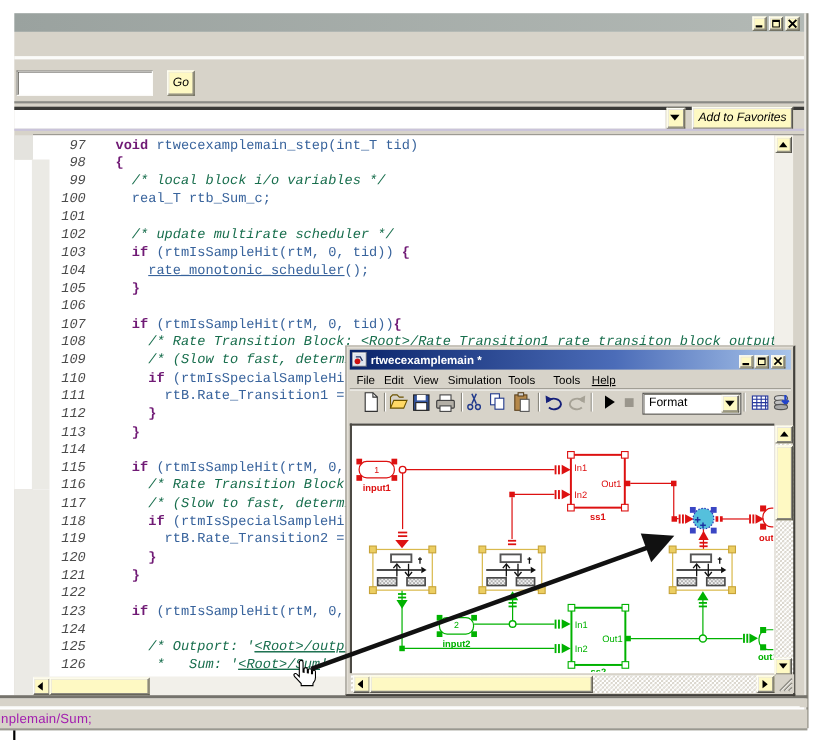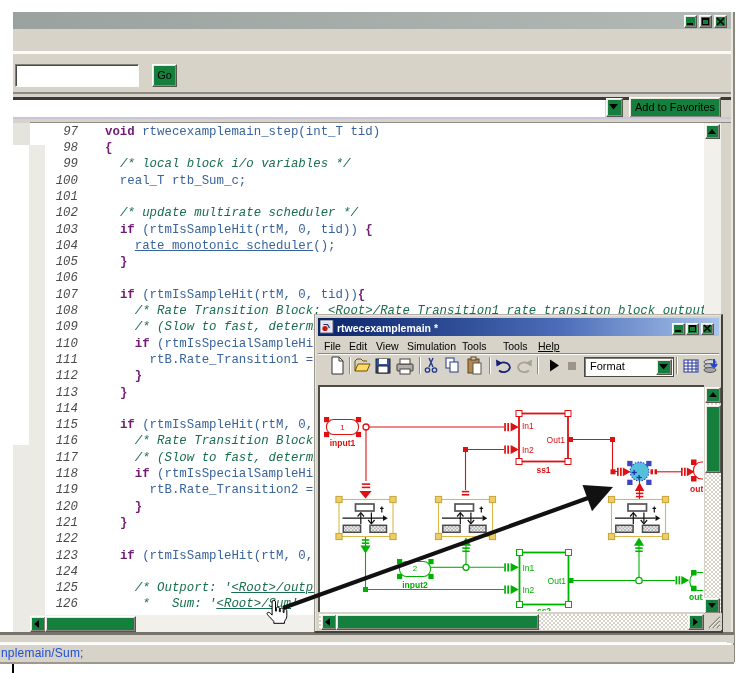--- a/index.html
+++ b/index.html
@@ -1,17 +1,17 @@
 <!DOCTYPE html>
 <html><head><meta charset="utf-8"><style>
 html,body{margin:0;padding:0;}
 body{width:743px;height:673px;background:#fff;font-family:"Liberation Sans",sans-serif;position:relative;overflow:hidden;-webkit-font-smoothing:antialiased;}
 .abs{position:absolute;}
 .beige{background:#d7d3c9;}
-.raised{background:#15803d;border-top:1px solid #fdfdfb;border-left:1px solid #fdfdfb;border-right:1px solid #58564f;border-bottom:1px solid #58564f;box-shadow:inset -1px -1px 0 #8a887f,inset 1px 1px 0 #e8e6e0;}
+.raised{background:#fef9c3;border-top:1px solid #fdfdfb;border-left:1px solid #fdfdfb;border-right:1px solid #58564f;border-bottom:1px solid #58564f;box-shadow:inset -1px -1px 0 #8a887f,inset 1px 1px 0 #e8e6e0;font-style:italic;}
 .sunken{background:#fff;border-top:1px solid #807e76;border-left:1px solid #807e76;border-right:1px solid #fdfdfb;border-bottom:1px solid #fdfdfb;box-shadow:inset 1px 1px 0 #4c4a44;}
 pre{margin:0;font-family:"Liberation Mono",monospace;font-size:12.4px;line-height:16.3px;}
 .num{color:#4b4b4b;font-style:italic;text-align:right;}
 .k{color:#701a75;font-weight:bold;}
 .c{color:#186e4d;font-style:italic;}
 .c a{color:#186e4d;text-decoration:underline;}
 .b{text-decoration:underline;}
 .code{color:#38639c;}
 .ui{font-size:11px;color:#000;}
 </style></head>
@@ -128,21 +128,21 @@
 <div class="abs" style="left:30px;top:615px;width:674px;height:17px;background:#f2f0ea;"></div>
 <div class="abs raised" style="left:30px;top:616px;width:14px;height:14px;"></div>
 <svg class="abs" style="left:34px;top:620px;" width="5" height="8">
     <path d="M5 0 v8 l-5 -4 z" fill="#000"></path>
   </svg>
 <div class="abs raised" style="left:45px;top:616px;width:89px;height:14px;"></div>
 
 <div class="abs" style="left:0px;top:632px;width:734px;height:3px;background:#75736c;"></div>
 <div class="abs beige" style="left:0px;top:635px;width:734px;height:8px;"></div>
 <div class="abs" style="left:0px;top:642px;width:727px;height:2px;background:#fbfbf9;"></div>
-<div class="abs beige" style="left:0px;top:645px;width:734px;height:17px;line-height:17px;font-size:12px;letter-spacing:0.2px;color:#1d4ed8;"><span style="margin-left:1px;">nplemain/Sum;</span></div>
+<div class="abs beige" style="left:0px;top:645px;width:734px;height:17px;line-height:17px;font-size:12px;letter-spacing:0.2px;color:#a21caf;"><span style="margin-left:1px;">nplemain/Sum;</span></div>
 <div class="abs" style="left:0px;top:662px;width:734px;height:2px;background:#9a988f;"></div>
 <div class="abs" style="left:12px;top:664px;width:2px;height:9px;background:#000;"></div>
 
 <div class="abs" style="left:314px;top:314px;width:409px;height:319px;">
 
   <div class="abs" style="left:0;top:0;width:406px;height:316px;background:#d7d3c9;border-left:1px solid #9a978e;border-top:1px solid #b5b2a8;border-right:2px solid #42403b;border-bottom:2px solid #42403b;box-shadow:inset 1px 1px 0 #e9e6df;"></div>
 
   <div class="abs" style="left:4px;top:4px;width:401px;height:18px;background:linear-gradient(to right,#0a246a 0%,#4b6cb8 60%,#a8c4ea 100%);"></div>
 
   <svg class="abs" style="left:6px;top:6px;" width="14" height="14">

